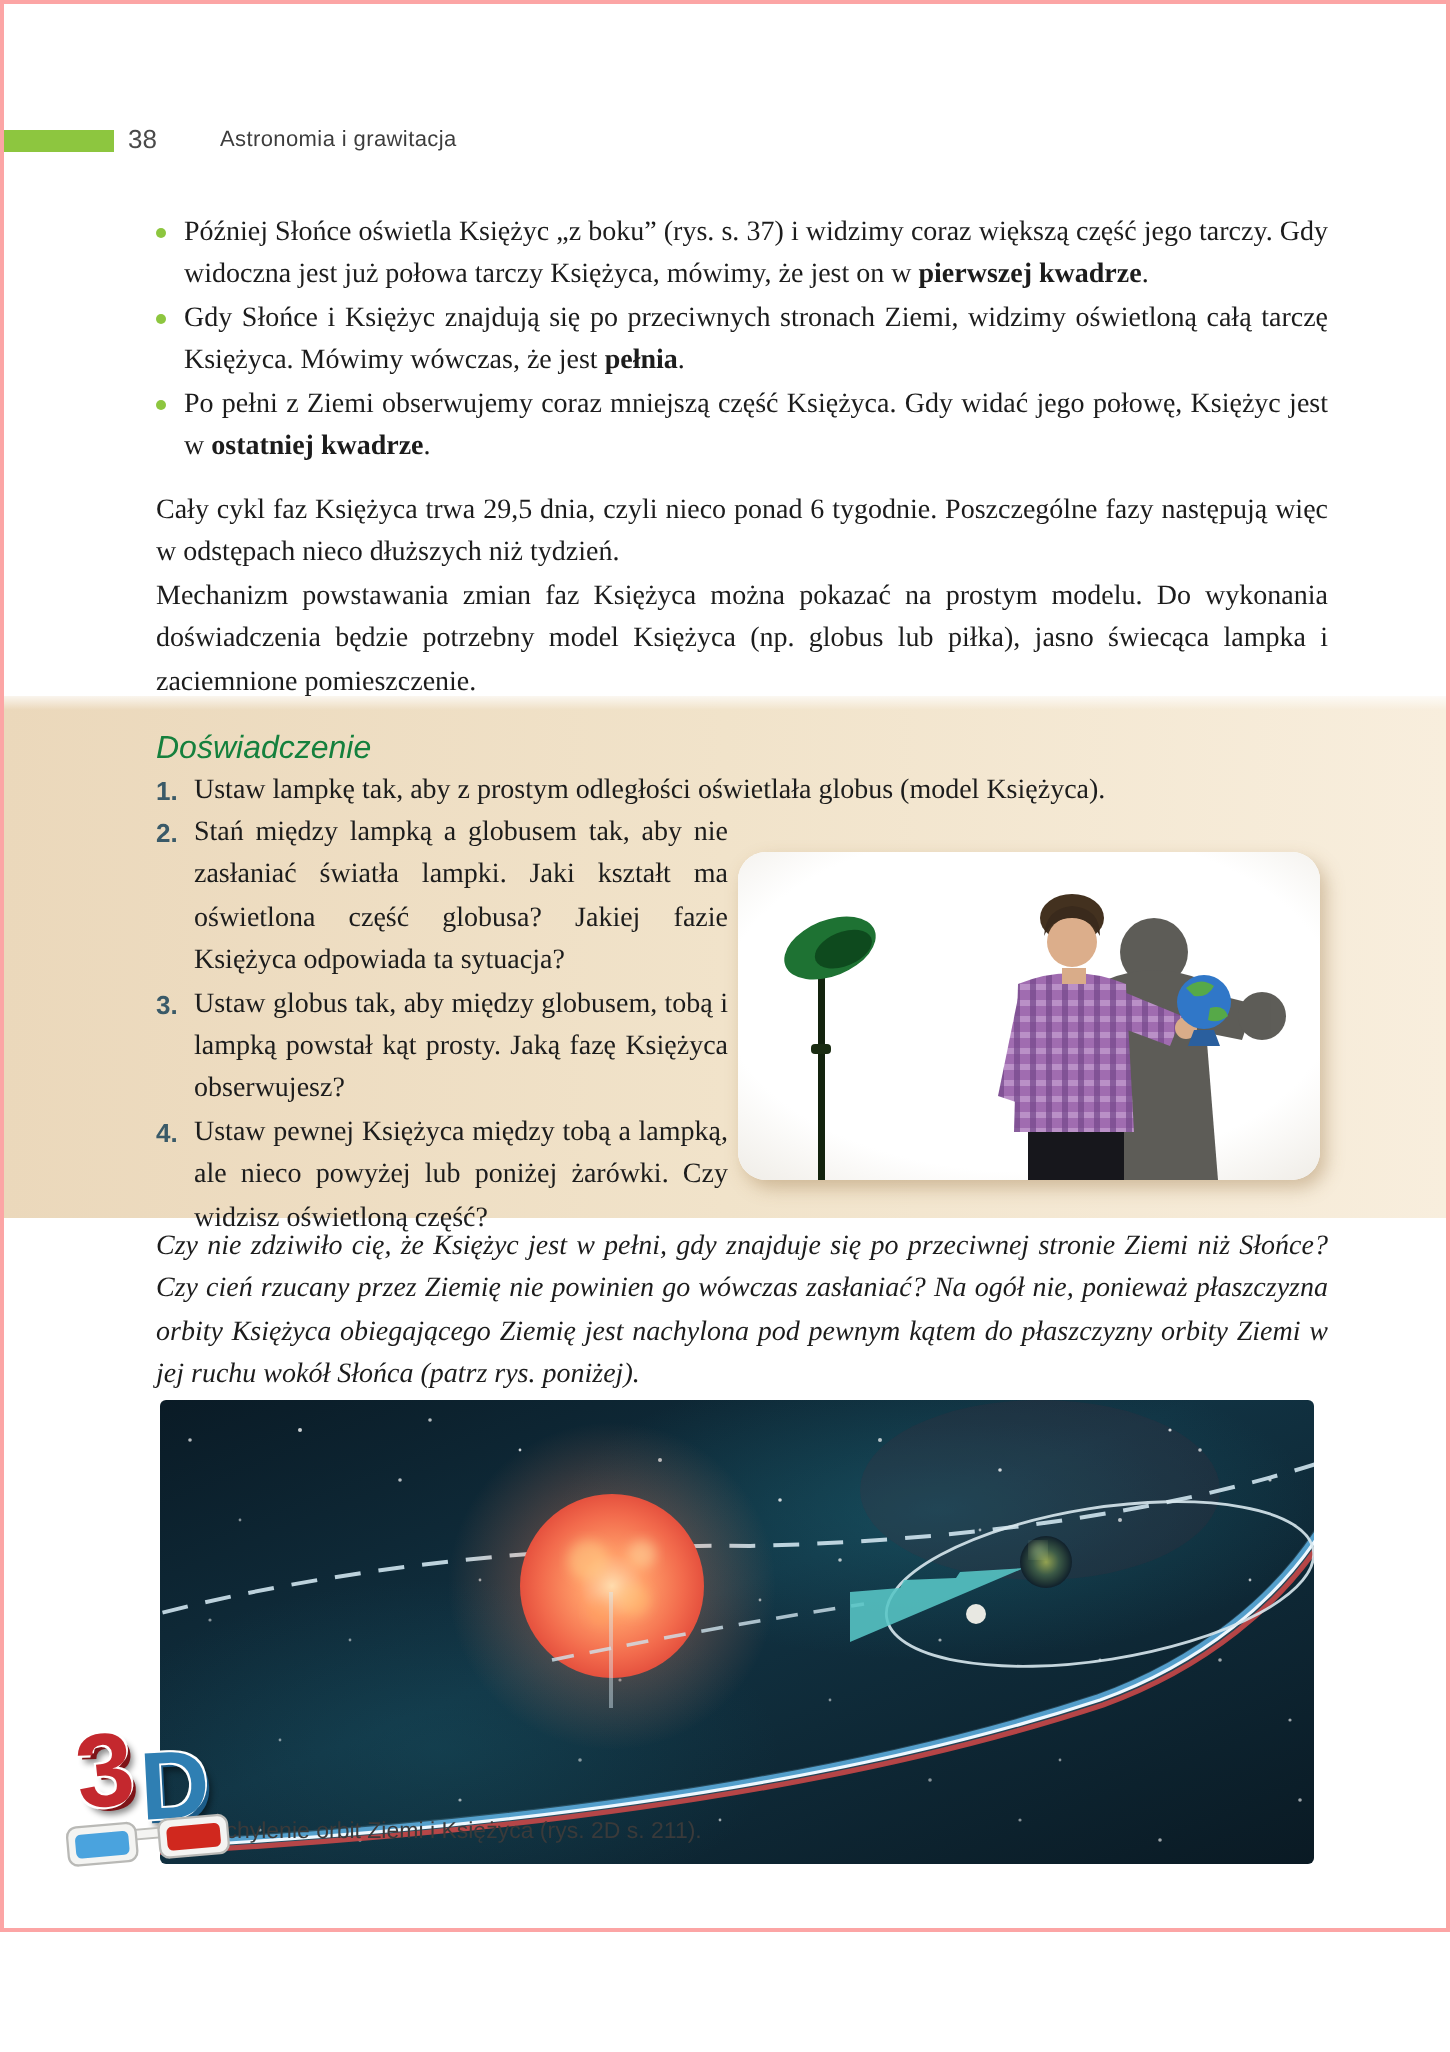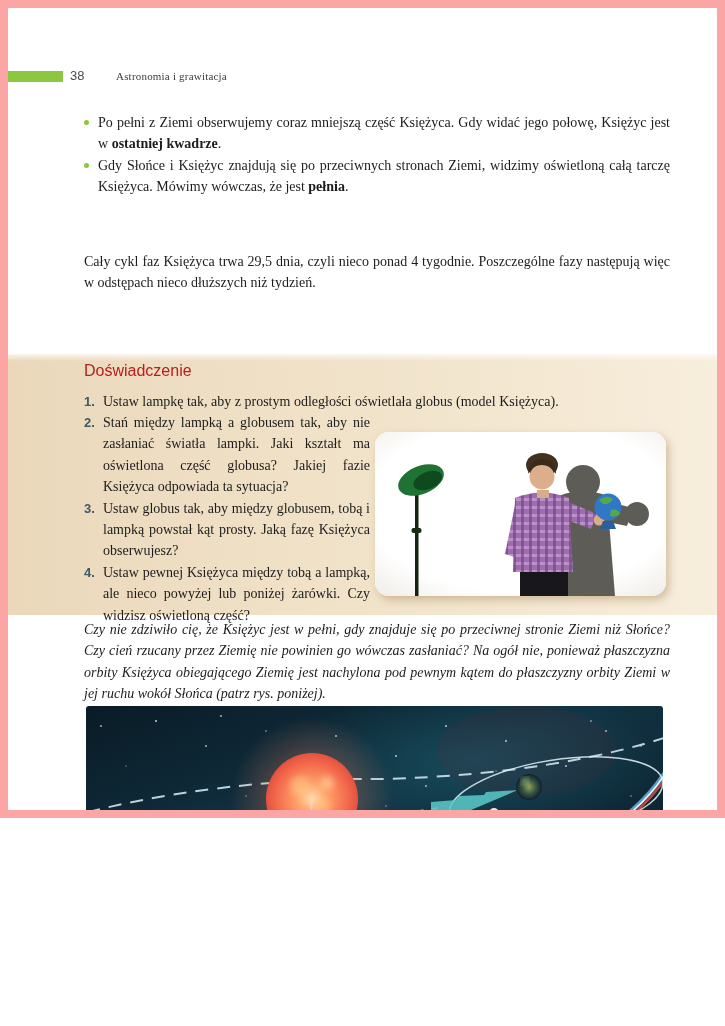--- a/index.html
+++ b/index.html
@@ -3,32 +3,32 @@
 <meta charset="utf-8">
 <style>
   * { margin:0; padding:0; box-sizing:border-box; }
   html,body { background:#ffffff; }
   body {
     width:725px; height:1026px; position:relative;
     font-family:"Liberation Serif", serif; color:#1c1c1c;
     overflow:hidden;
   }
   .page {
-    position:absolute; left:0; top:0; width:725px; height:818px;
-    background:#ffffff; border:8px solid #fca5a5; overflow:hidden;
+    position:absolute; left:0; top:0; width:725px; height:966px;
+    background:#ffffff; border:2px solid #fca5a5; overflow:hidden;
   }
   
   .header-bar { position:absolute; left:0; top:63px; width:55px; height:11px; background:#8dc63f; }
   .page-num {
     position:absolute; left:62px; top:60px;
     font-family:"Liberation Sans", sans-serif; font-size:13px; color:#4a4a4a;
   }
   .chapter {
     position:absolute; left:108px; top:62px;
-    font-family:Liberation Serif, serif; font-size:11px; color:#3d3d3d; letter-spacing:.2px;
+    font-family:Liberation Sans, sans-serif; font-size:11px; color:#3d3d3d; letter-spacing:.2px;
   }
   
   .serif-block { font-size:14px; line-height:21.4px; text-align:justify; }
   .bullets { position:absolute; left:76px; top:104px; width:586px; list-style:none; }
   .bullets li { display:flex; }
   .bullet-dot {
     flex:none; width:5px; height:5px; border-radius:50%;
     background:#8dc63f; margin:8px 9px 0 0;
   }
   .bullet-text { flex:1; }
@@ -38,22 +38,22 @@
   
   .exp-box {
     position:absolute; left:0; top:346px; width:721px; height:261px;
     background:linear-gradient(90deg,#ebd8bb 0%, #f1e3ca 50%, #f8eedd 100%);
   }
   .exp-box::before {
     content:""; position:absolute; left:0; top:0; right:0; height:7px;
     background:linear-gradient(180deg, rgba(255,255,255,.75), rgba(255,255,255,0));
   }
   .exp-title {
-    position:absolute; left:76px; top:354px;
-    font-family:"Liberation Sans", sans-serif; font-size:16px; color:#b91c1c;
+    position:absolute; left:76px; top:364px;
+    font-family:"Liberation Sans", sans-serif; font-size:16px; color:#15803d;font-style:italic;
   }
   .step { display:flex; font-size:14px; line-height:21.4px; }
   .step .num {
     flex:none; width:19px;
     font-family:"Liberation Sans", sans-serif; font-weight:bold;
     font-size:13px; line-height:21.4px; color:#3a5a68;
   }
   .step .txt { flex:1; text-align:justify; }
   .step-first { position:absolute; left:76px; top:383px; width:586px; }
   .steps-col  { position:absolute; left:76px; top:404px; width:286px; }
@@ -100,30 +100,35 @@
 
 <div class="page">
 
   <div class="header-bar"></div>
   <div class="page-num">38</div>
   <div class="chapter">Astronomia i grawitacja</div>
 
   <ul class="bullets serif-block">
     <li>
       <span class="bullet-dot"></span>
-      <span class="bullet-text"><span>Po pełni z Ziemi obserwujemy coraz mniejszą część Księżyca. Gdy widać jego połowę, Księżyc jest w </span><b>ostatniej kwadrze</b><span>.</span></span>
+      <span class="bullet-text"><span>Później Słońce oświetla Księżyc „z boku” (rys. s. 37) i widzimy coraz większą część jego tarczy. Gdy widoczna jest już połowa tarczy Księżyca, mówimy, że jest on w </span><b>pierwszej kwadrze</b><span>.</span></span>
     </li>
     <li>
       <span class="bullet-dot"></span>
       <span class="bullet-text"><span>Gdy Słońce i Księżyc znajdują się po przeciwnych stronach Ziemi, widzimy oświetloną całą tarczę Księżyca. Mówimy wówczas, że jest </span><b>pełnia</b><span>.</span></span>
     </li>
+    <li>
+      <span class="bullet-dot"></span>
+      <span class="bullet-text"><span>Po pełni z Ziemi obserwujemy coraz mniejszą część Księżyca. Gdy widać jego połowę, Księżyc jest w </span><b>ostatniej kwadrze</b><span>.</span></span>
+    </li>
   </ul>
 
   <div class="para-block-1 serif-block">
-    <p>Cały cykl faz Księżyca trwa 29,5 dnia, czyli nieco ponad 4 tygodnie. Poszczególne fazy następują więc w odstępach nieco dłuższych niż tydzień.</p>
+    <p>Cały cykl faz Księżyca trwa 29,5 dnia, czyli nieco ponad 6 tygodnie. Poszczególne fazy następują więc w odstępach nieco dłuższych niż tydzień.</p>
+    <p>Mechanizm powstawania zmian faz Księżyca można pokazać na prostym modelu. Do wykonania doświadczenia będzie potrzebny model Księżyca (np. globus lub piłka), jasno świecąca lampka i zaciemnione pomieszczenie.</p>
   </div>
 
   <div class="exp-box"></div>
   <div class="exp-title">Doświadczenie</div>
 
   <div class="step step-first">
     <span class="num">1.</span>
     <span class="txt">Ustaw lampkę tak, aby z prostym odległości oświetlała globus (model Księżyca).</span>
   </div>
 

